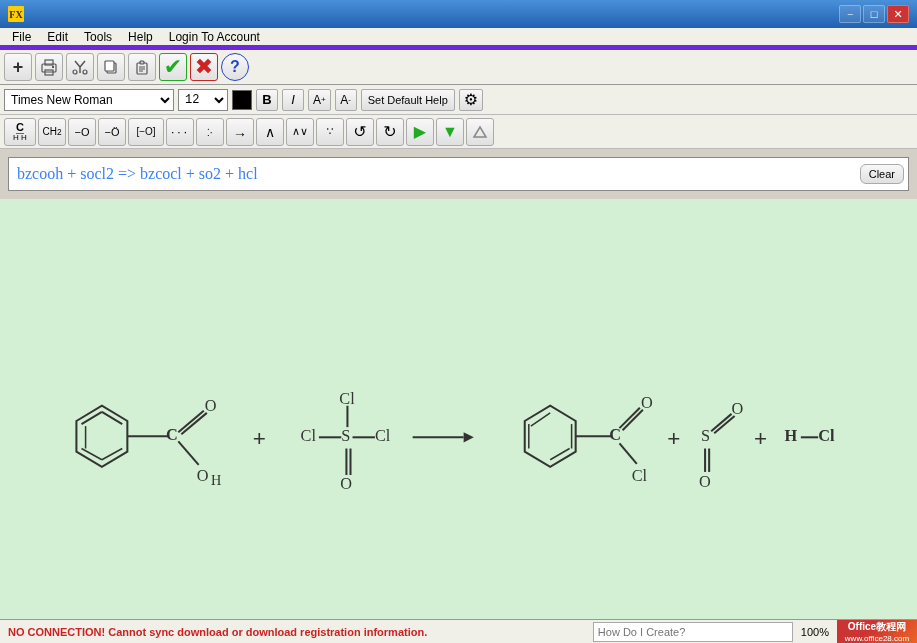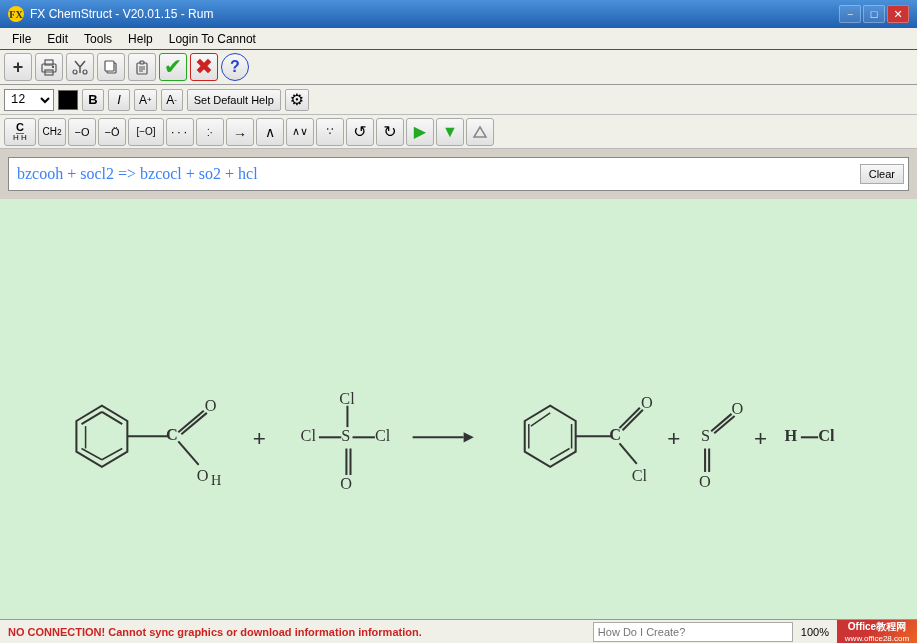--- a/index.html
+++ b/index.html
@@ -9,38 +9,38 @@
     .title-bar {
       background: linear-gradient(to bottom, #4a90d9 0%, #2060b0 100%);
       height: 28px;
       display: flex;
       align-items: center;
       padding: 0 8px;
       justify-content: space-between;
       user-select: none;
     }
     .title-bar-left { display: flex; align-items: center; gap: 6px; }
-    .title-bar-icon { width: 16px; height: 16px; background: #ffcc00; border-radius: 8px; font-size: 10px; display: flex; align-items: center; justify-content: center; color: #333; font-weight: bold; }
+    .title-bar-icon { width: 16px; height: 16px; background: #ffcc00; border-radius: 1px; font-size: 10px; display: flex; align-items: center; justify-content: center; color: #333; font-weight: bold; }
     .title-bar-text { color: white; font-size: 12px; font-family: Arial, sans-serif; }
     .title-bar-controls { display: flex; gap: 2px; }
     .title-btn {
       width: 22px; height: 18px; display: flex; align-items: center; justify-content: center;
       font-size: 11px; cursor: pointer; border: 1px solid rgba(255,255,255,0.3);
       background: rgba(255,255,255,0.1); color: white; border-radius: 2px;
     }
     .title-btn.close { background: #cc3333; }
 
     
     .menu-bar {
       background: #f0f0e8;
       height: 22px;
       display: flex;
       align-items: center;
       padding: 0 4px;
-      border-bottom: 1px solid #6d28d9;
+      border-bottom: 5px solid #6d28d9;
       font-family: Arial, sans-serif;
       font-size: 12px;
     }
     .menu-item {
       padding: 2px 8px;
       cursor: pointer;
       color: #000;
     }
 
     
@@ -171,21 +171,21 @@
     }
     .clear-btn {
       position: absolute;
       right: 4px;
       top: 50%;
       transform: translateY(-50%);
       height: 20px;
       padding: 0 8px;
       border: 1px solid #aaa;
       background: linear-gradient(to bottom, #f8f8f8, #e0e0e0);
-      border-radius: 0;
+      border-radius: 6px;
       cursor: pointer;
       font-size: 11px;
       font-family: Arial, sans-serif;
     }
 
     
     .drawing-area {
       background: #d4f0d4;
       flex: 1;
       position: relative;
@@ -251,35 +251,34 @@
       height: calc(643px - 28px - 22px);
       position: relative;
     }
   </style>
 </head>
 <body>
 
 <div class="title-bar">
   <div class="title-bar-left">
     <div class="title-bar-icon">FX</div>
-    <span class="title-bar-text">FX ChemStruct - V20.01.15 - Rum</span>
   </div>
   <div class="title-bar-controls">
     <div class="title-btn">−</div>
     <div class="title-btn">□</div>
     <div class="title-btn close">✕</div>
   </div>
 </div>
 
 <div class="menu-bar">
   <span class="menu-item">File</span>
   <span class="menu-item">Edit</span>
   <span class="menu-item">Tools</span>
   <span class="menu-item">Help</span>
-  <span class="menu-item">Login To Cannot</span>
+  <span class="menu-item">Login To Account</span>
 </div>
 
 <div class="main-content">
 
   <div class="toolbar">
     <button class="tool-btn" style="font-size:18px;color:#333;font-weight:bold;">+</button>
     <button class="tool-btn">
       <svg width="18" height="18" viewBox="0 0 18 18">
           <rect x="2" y="6" width="14" height="8" rx="1" fill="none" stroke="#555" stroke-width="1.2"></rect>
           <rect x="5" y="12" width="8" height="5" fill="none" stroke="#555" stroke-width="1.2"></rect>
@@ -310,20 +309,25 @@
           <line x1="5" y1="10" x2="11" y2="10" stroke="#555" stroke-width="1"></line>
           <line x1="5" y1="12" x2="9" y2="12" stroke="#555" stroke-width="1"></line>
         </svg>
     </button>
     <button class="tool-btn green" style="font-size:22px;color:#22aa22;border-color:#22aa22;">✔</button>
     <button class="tool-btn red" style="font-size:22px;color:#cc2222;border-color:#cc2222;">✖</button>
     <button class="tool-btn blue" style="font-size:16px;color:#2244cc;border-color:#2244cc;border-radius:50%;width:28px;height:28px;font-weight:bold;">?</button>
   </div>
 
   <div class="font-toolbar">
+    <select class="font-select">
+      <option>Times New Roman</option>
+      <option>Arial</option>
+      <option>Helvetica</option>
+    </select>
     <select class="font-size-select">
       <option>12</option>
       <option>10</option>
       <option>14</option>
       <option>16</option>
     </select>
     <div class="color-box"></div>
     <button class="font-btn bold">B</button>
     <button class="font-btn italic">I</button>
     <button class="font-btn" style="font-size:12px;">A<sup style="font-size:8px;">+</sup></button>
@@ -464,21 +468,21 @@
 
       <text x="740" y="190" font-family="Arial" font-size="22" fill="#333">+</text>
 
       <text x="770" y="185" font-family="Times New Roman" font-size="16" font-weight="bold" fill="#333">H</text>
       <line x1="786" y1="181" x2="803" y2="181" stroke="#333" stroke-width="2"></line>
       <text x="803" y="185" font-family="Times New Roman" font-size="16" font-weight="bold" fill="#333">Cl</text>
     </svg>
   </div>
 
   <div class="status-bar">
-    <span class="status-left">NO CONNECTION! Cannot sync graphics or download information information.</span>
+    <span class="status-left">NO CONNECTION! Cannot sync download or download registration information.</span>
     <input class="status-search" type="text" placeholder="How Do I Create?" style="">
     <span class="status-zoom">100%</span>
     <div class="status-logo">
       <div>
         <div style="font-weight:bold;font-size:10px;">Office教程网</div>
         <div style="font-size:8px;">www.office28.com</div>
       </div>
     </div>
   </div>
 

